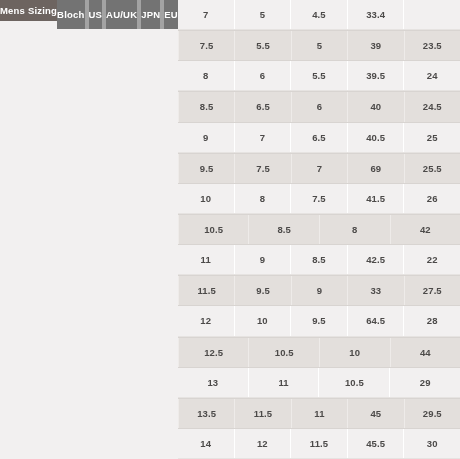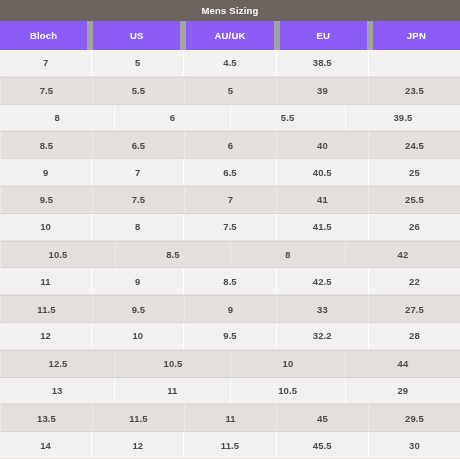--- a/index.html
+++ b/index.html
@@ -10,52 +10,52 @@
   body {
     width: 460px;
     height: 459px;
     font-family: "Liberation Sans", sans-serif;
     overflow: hidden;
   }
   #size-table {
     width: 460px;
     height: 459px;
     display: flex;
-    flex-direction: column;
+    flex-direction: row;
     background: #f2f0f0;
   }
   .title-bar {
     height: 21px;
     background: #6d6460;
     color: #ffffff;
     font-size: 9.5px;
     font-weight: bold;
     display: flex;
     align-items: center;
     justify-content: center;
     letter-spacing: 0.2px;
     flex: 0 0 auto;
   }
   .header-row {
     height: 29px;
-    background: #8b5cf6;
+    background: #737373;
     display: flex;
     flex: 0 0 auto;
   }
   .header-cell {
     flex: 1 1 0;
     color: #ffffff;
     font-size: 9.5px;
     font-weight: bold;
     display: flex;
     align-items: center;
     justify-content: center;
     letter-spacing: 0.2px;
     box-sizing: border-box;
-    border-left: 6px solid #a3a3a3;
+    border-left: 4px solid #a3a3a3;
   }
   .header-cell:first-child {
     border-left: none;
   }
   .body-rows {
     flex: 1 1 auto;
     display: flex;
     flex-direction: column;
   }
   .data-row {
@@ -97,47 +97,48 @@
 <div id="size-table">
 
   <div class="title-bar">
     <span>Mens Sizing</span>
   </div>
 
   <div class="header-row">
     <div class="header-cell">Bloch</div>
     <div class="header-cell">US</div>
     <div class="header-cell">AU/UK</div>
+    <div class="header-cell">JPN</div>
     <div class="header-cell">EU</div>
-    <div class="header-cell">JPN</div>
   </div>
 
   <div class="body-rows">
 
     <div class="data-row odd">
       <div class="data-cell">7</div>
       <div class="data-cell">5</div>
       <div class="data-cell">4.5</div>
-      <div class="data-cell">38.5</div>
+      <div class="data-cell">33.4</div>
       <div class="data-cell"></div>
     </div>
 
     <div class="data-row even">
       <div class="data-cell">7.5</div>
       <div class="data-cell">5.5</div>
       <div class="data-cell">5</div>
       <div class="data-cell">39</div>
       <div class="data-cell">23.5</div>
     </div>
 
     <div class="data-row odd">
       <div class="data-cell">8</div>
       <div class="data-cell">6</div>
       <div class="data-cell">5.5</div>
       <div class="data-cell">39.5</div>
+      <div class="data-cell">24</div>
     </div>
 
     <div class="data-row even">
       <div class="data-cell">8.5</div>
       <div class="data-cell">6.5</div>
       <div class="data-cell">6</div>
       <div class="data-cell">40</div>
       <div class="data-cell">24.5</div>
     </div>
 
@@ -146,21 +147,21 @@
       <div class="data-cell">7</div>
       <div class="data-cell">6.5</div>
       <div class="data-cell">40.5</div>
       <div class="data-cell">25</div>
     </div>
 
     <div class="data-row even">
       <div class="data-cell">9.5</div>
       <div class="data-cell">7.5</div>
       <div class="data-cell">7</div>
-      <div class="data-cell">41</div>
+      <div class="data-cell">69</div>
       <div class="data-cell">25.5</div>
     </div>
 
     <div class="data-row odd">
       <div class="data-cell">10</div>
       <div class="data-cell">8</div>
       <div class="data-cell">7.5</div>
       <div class="data-cell">41.5</div>
       <div class="data-cell">26</div>
     </div>
@@ -185,21 +186,21 @@
       <div class="data-cell">9.5</div>
       <div class="data-cell">9</div>
       <div class="data-cell">33</div>
       <div class="data-cell">27.5</div>
     </div>
 
     <div class="data-row odd">
       <div class="data-cell">12</div>
       <div class="data-cell">10</div>
       <div class="data-cell">9.5</div>
-      <div class="data-cell">32.2</div>
+      <div class="data-cell">64.5</div>
       <div class="data-cell">28</div>
     </div>
 
     <div class="data-row even">
       <div class="data-cell">12.5</div>
       <div class="data-cell">10.5</div>
       <div class="data-cell">10</div>
       <div class="data-cell">44</div>
     </div>
 

